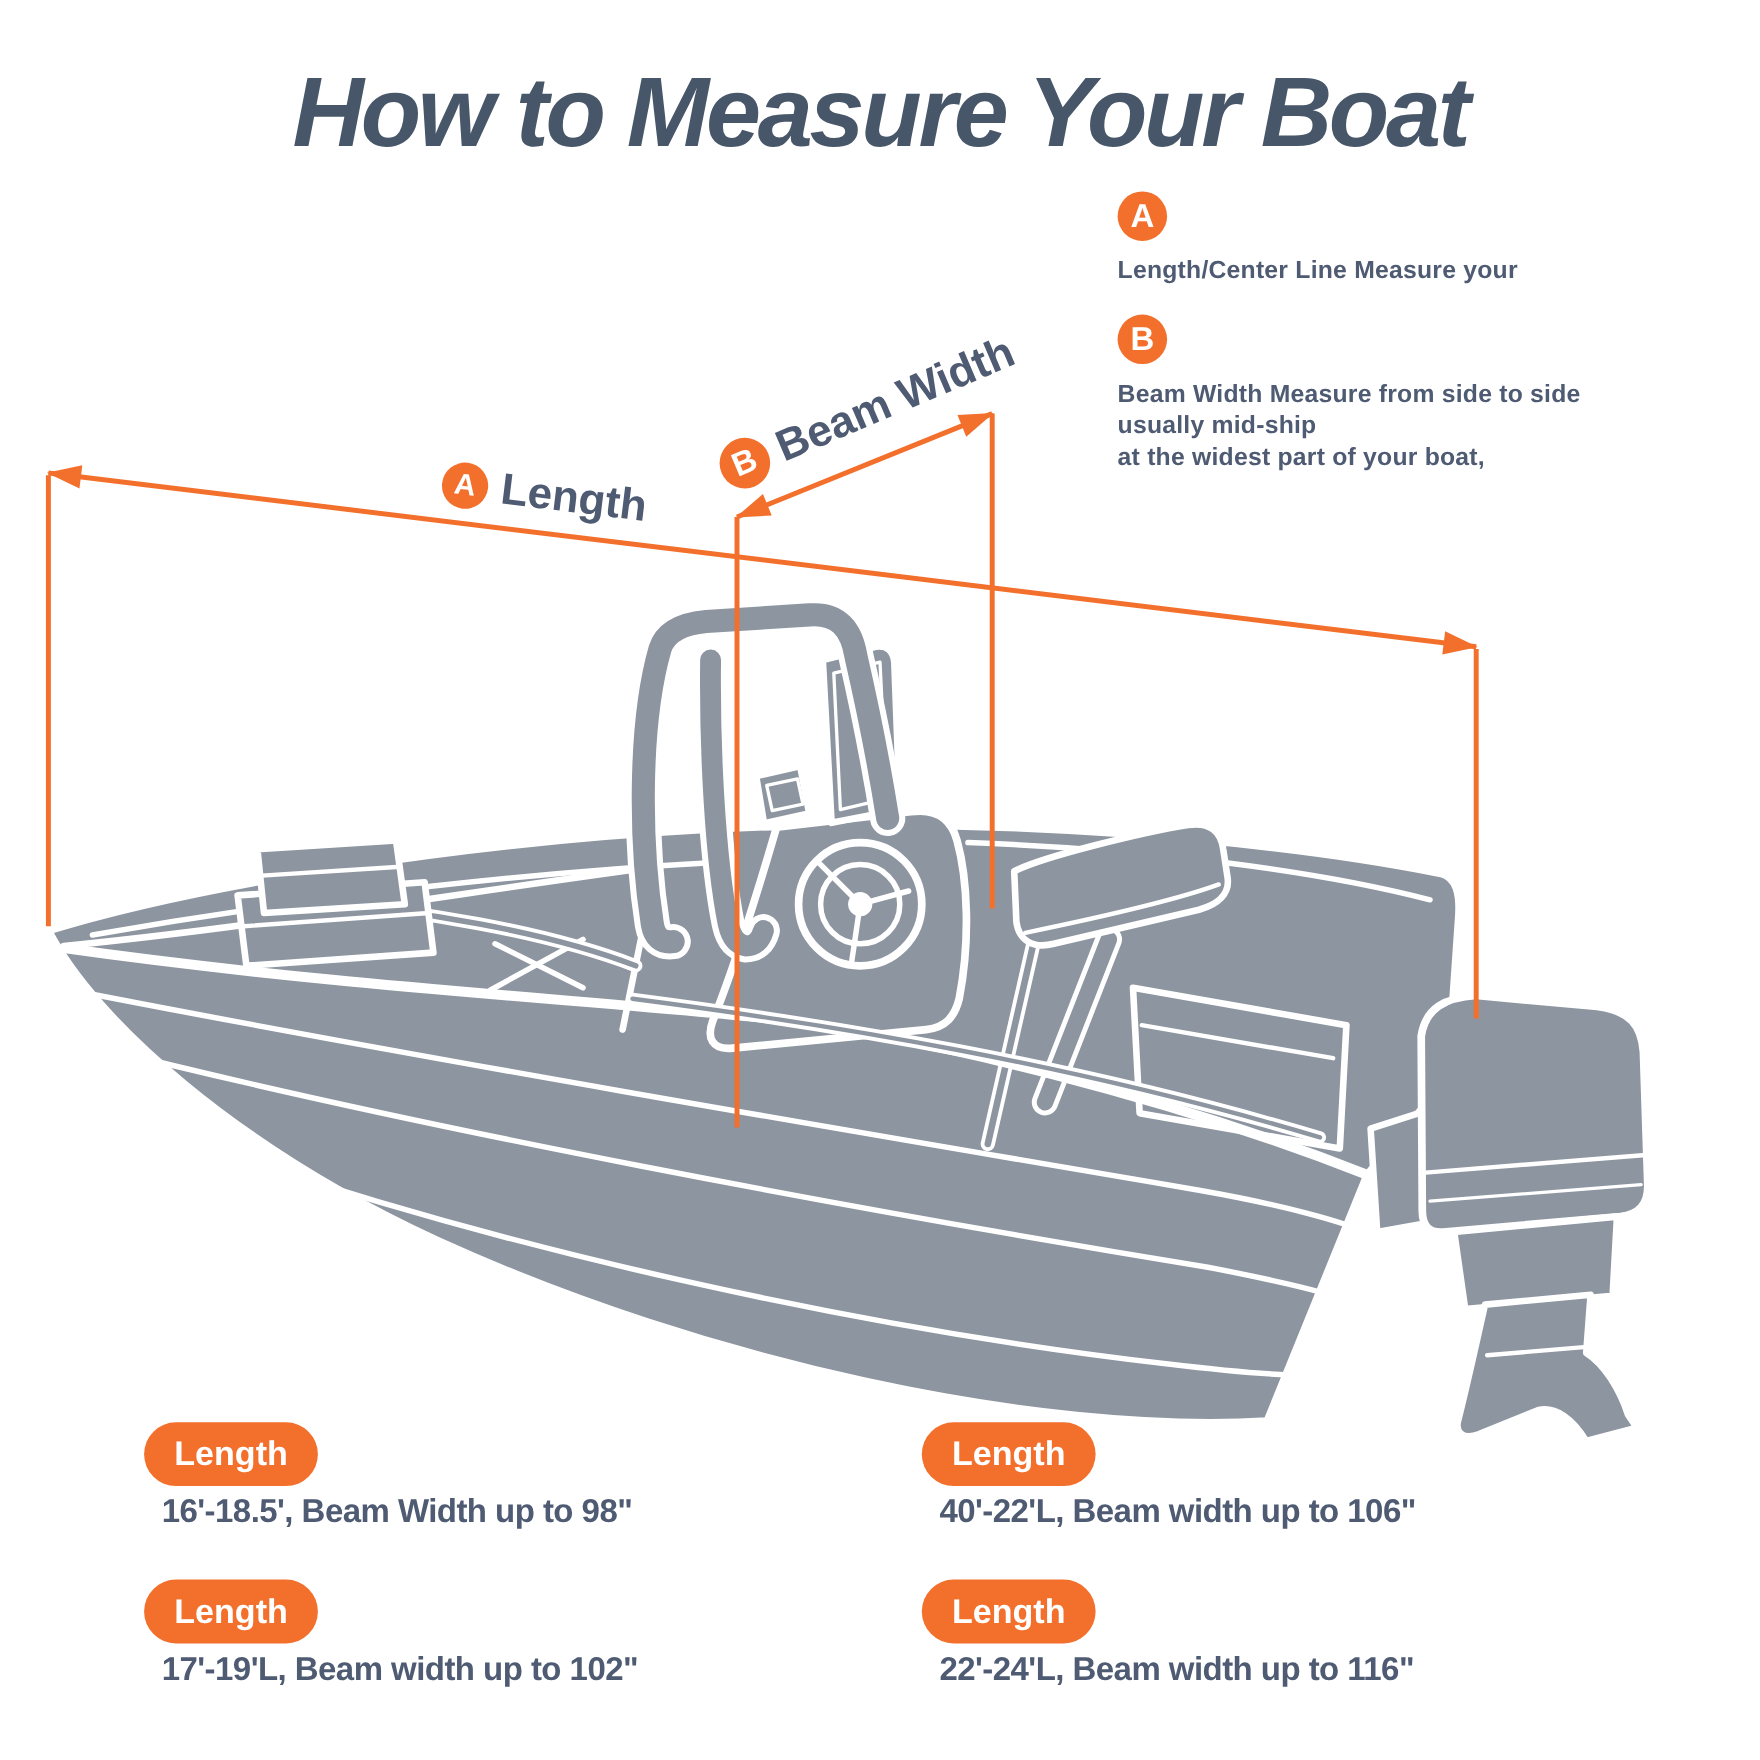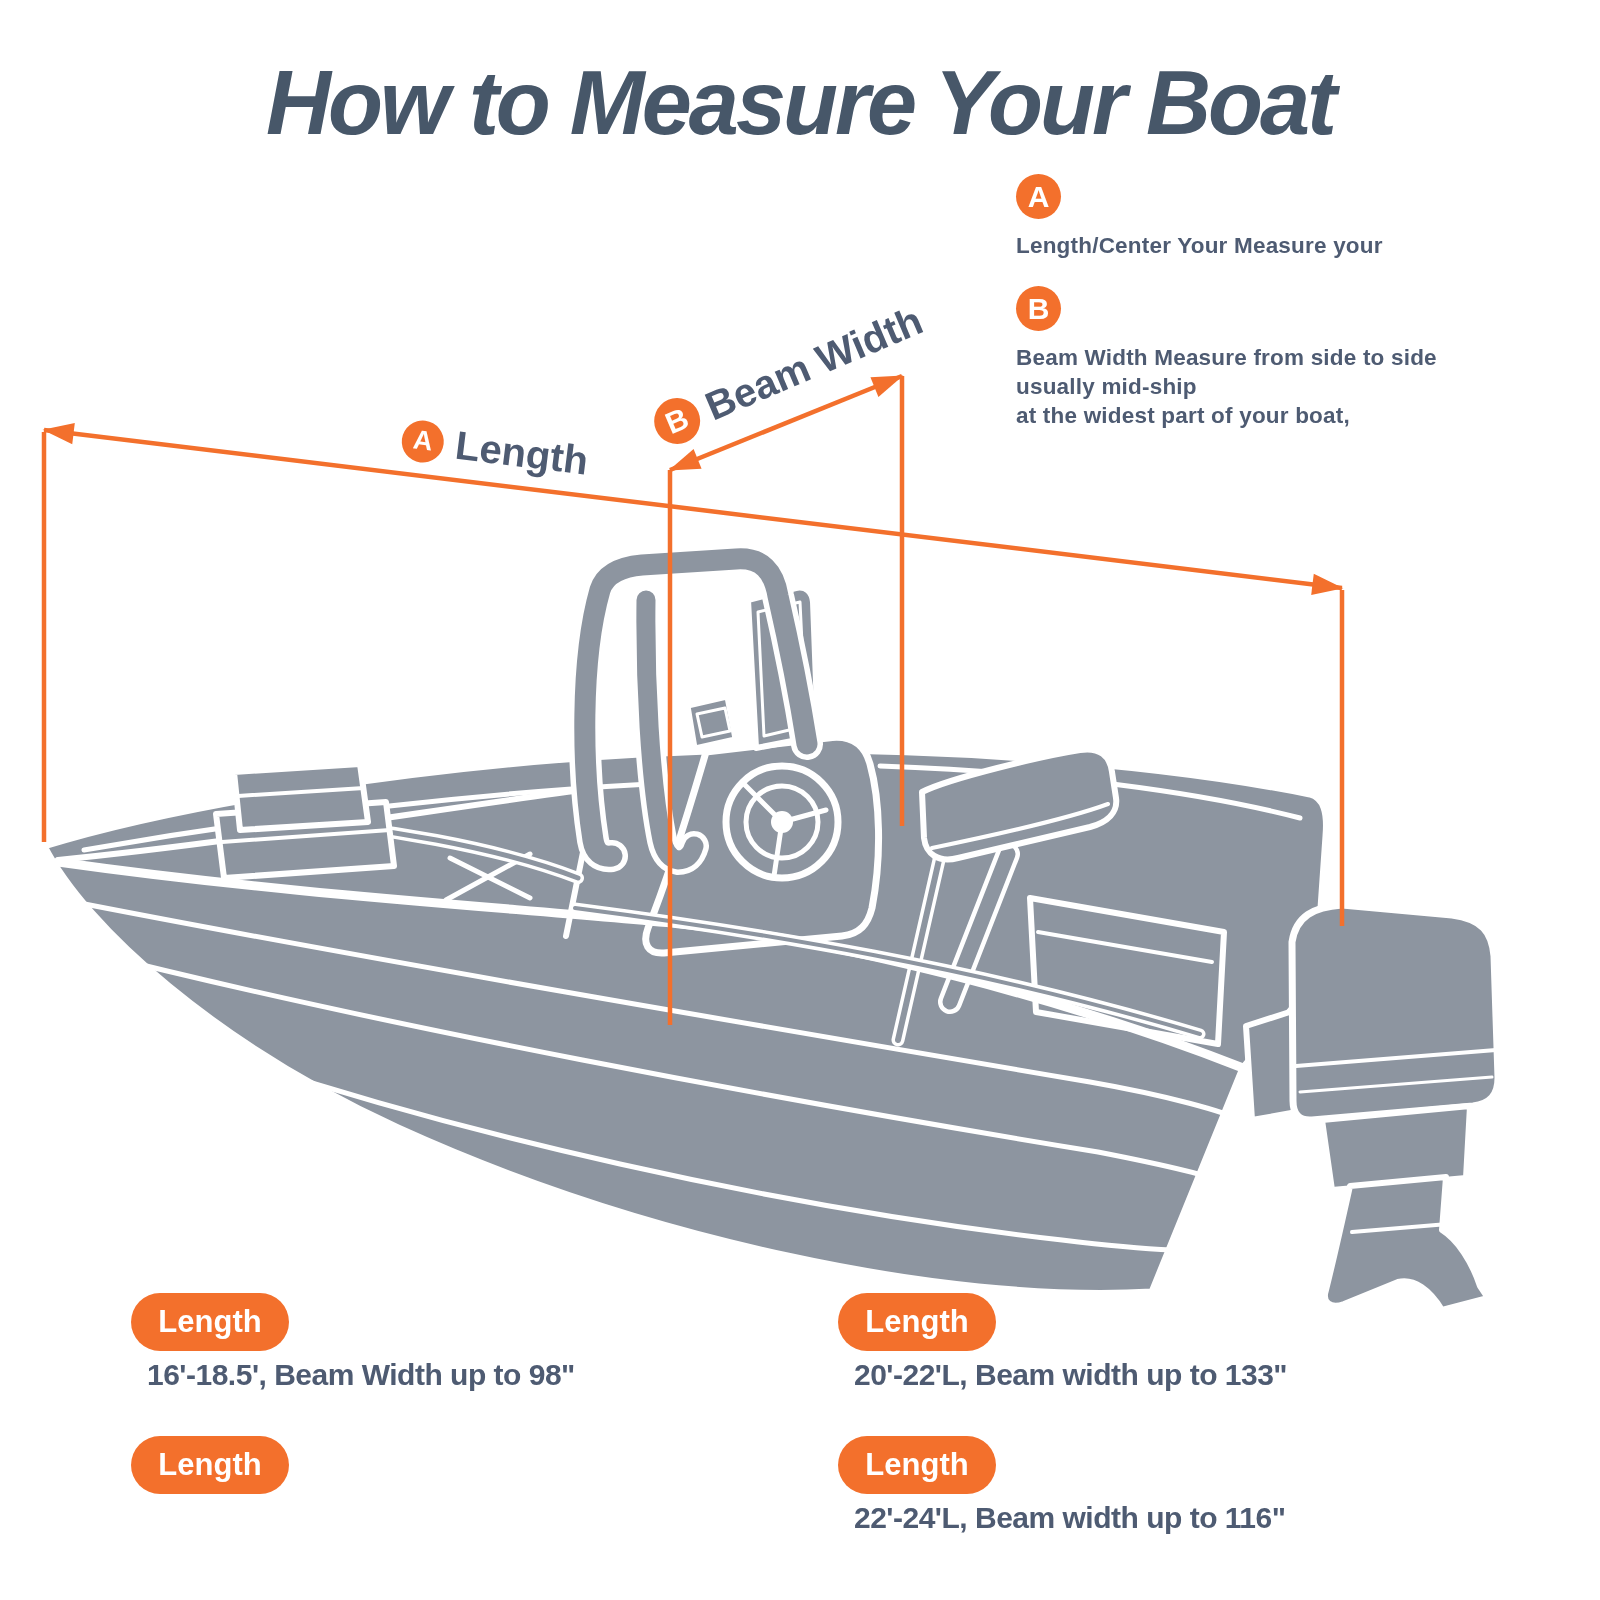--- a/index.html
+++ b/index.html
@@ -201,42 +201,43 @@
 
   <div class="diagram-label label-b">
     <span class="badge">B</span>
     <span class="dl-text">Beam Width</span>
   </div>
 
   <div class="legend">
     <div class="legend-item">
       <div class="badge">A</div>
       <div>
-        <div class="legend-line">Length/Center Your Measure your</div>
+        <div class="legend-line">Length/Center Line Measure your</div>
       </div>
     </div>
     <div class="legend-item">
       <div class="badge">B</div>
       <div>
         <div class="legend-line">Beam Width Measure from side to side</div>
         <div class="legend-line">usually mid-ship</div>
         <div class="legend-line">at the widest part of your boat,</div>
       </div>
     </div>
   </div>
 
   <div class="option opt-0">
     <div class="pill">Length</div>
     <div class="option-text">16'-18.5', Beam Width up to 98"</div>
   </div>
   <div class="option opt-1">
     <div class="pill">Length</div>
-    <div class="option-text">20'-22'L, Beam width up to 133"</div>
+    <div class="option-text">40'-22'L, Beam width up to 106"</div>
   </div>
   <div class="option opt-2">
     <div class="pill">Length</div>
+    <div class="option-text">17'-19'L, Beam width up to 102"</div>
   </div>
   <div class="option opt-3">
     <div class="pill">Length</div>
     <div class="option-text">22'-24'L, Beam width up to 116"</div>
   </div>
 
 </div>
 
 </body></html>

